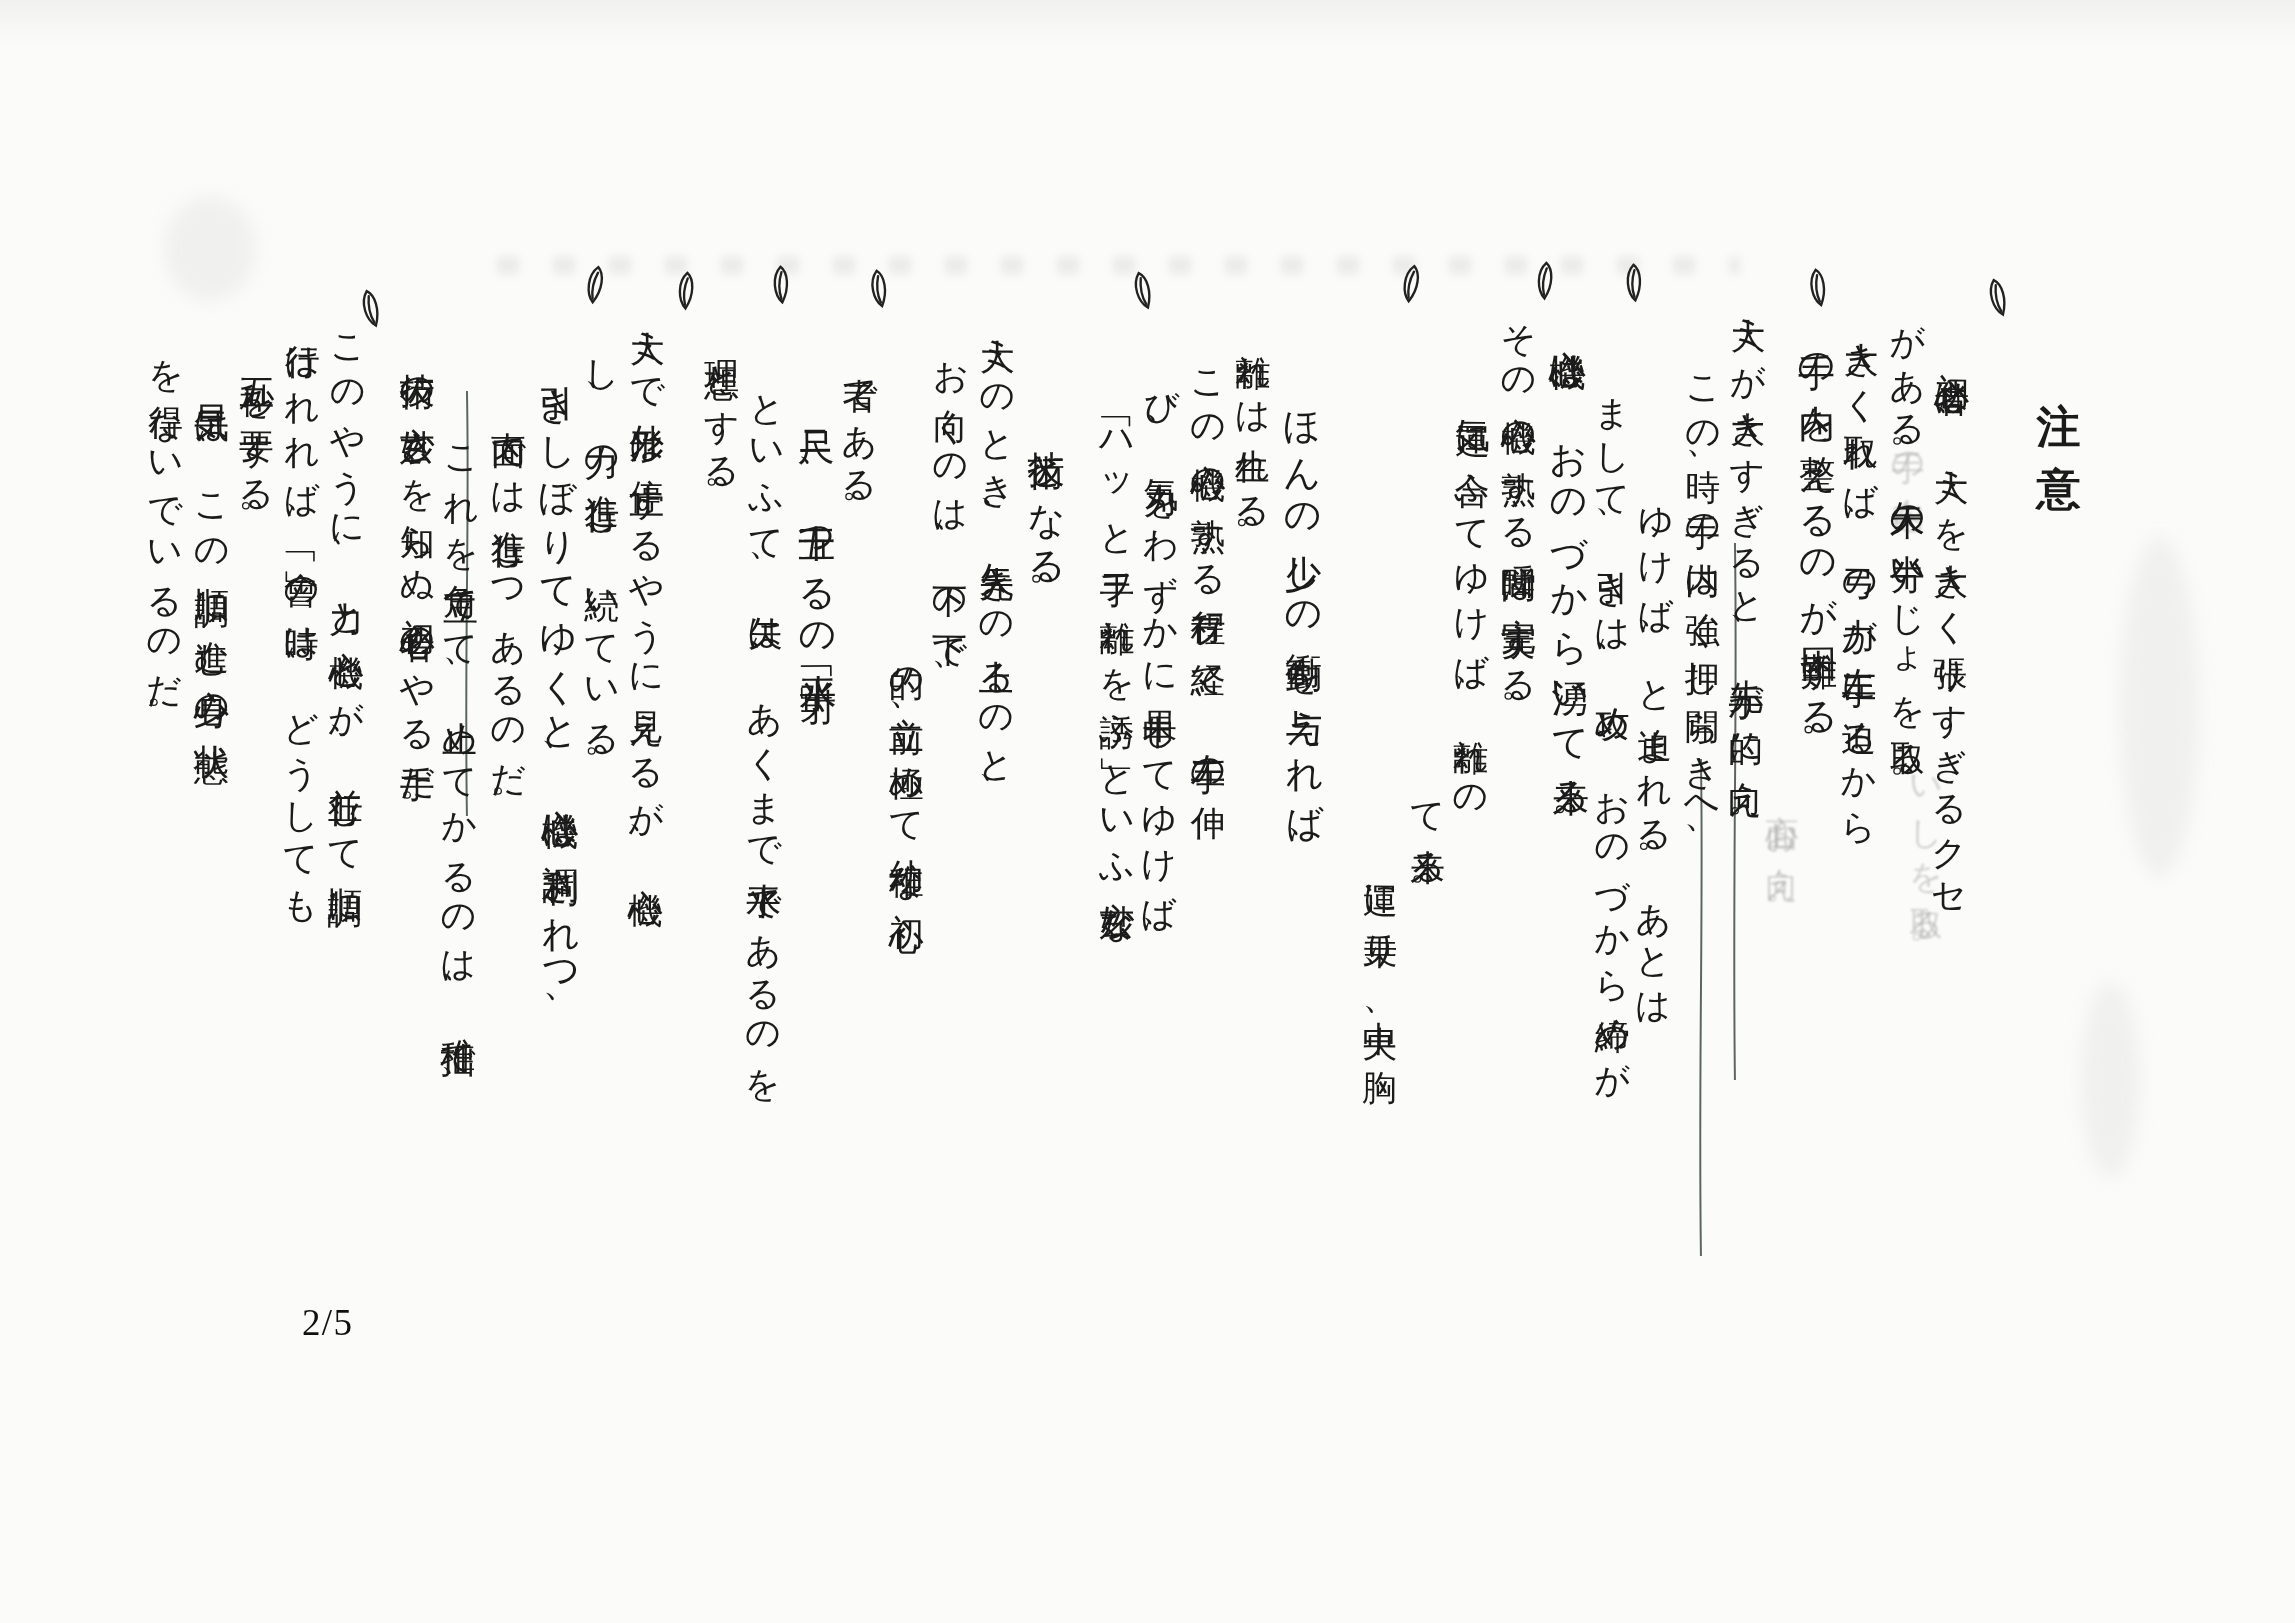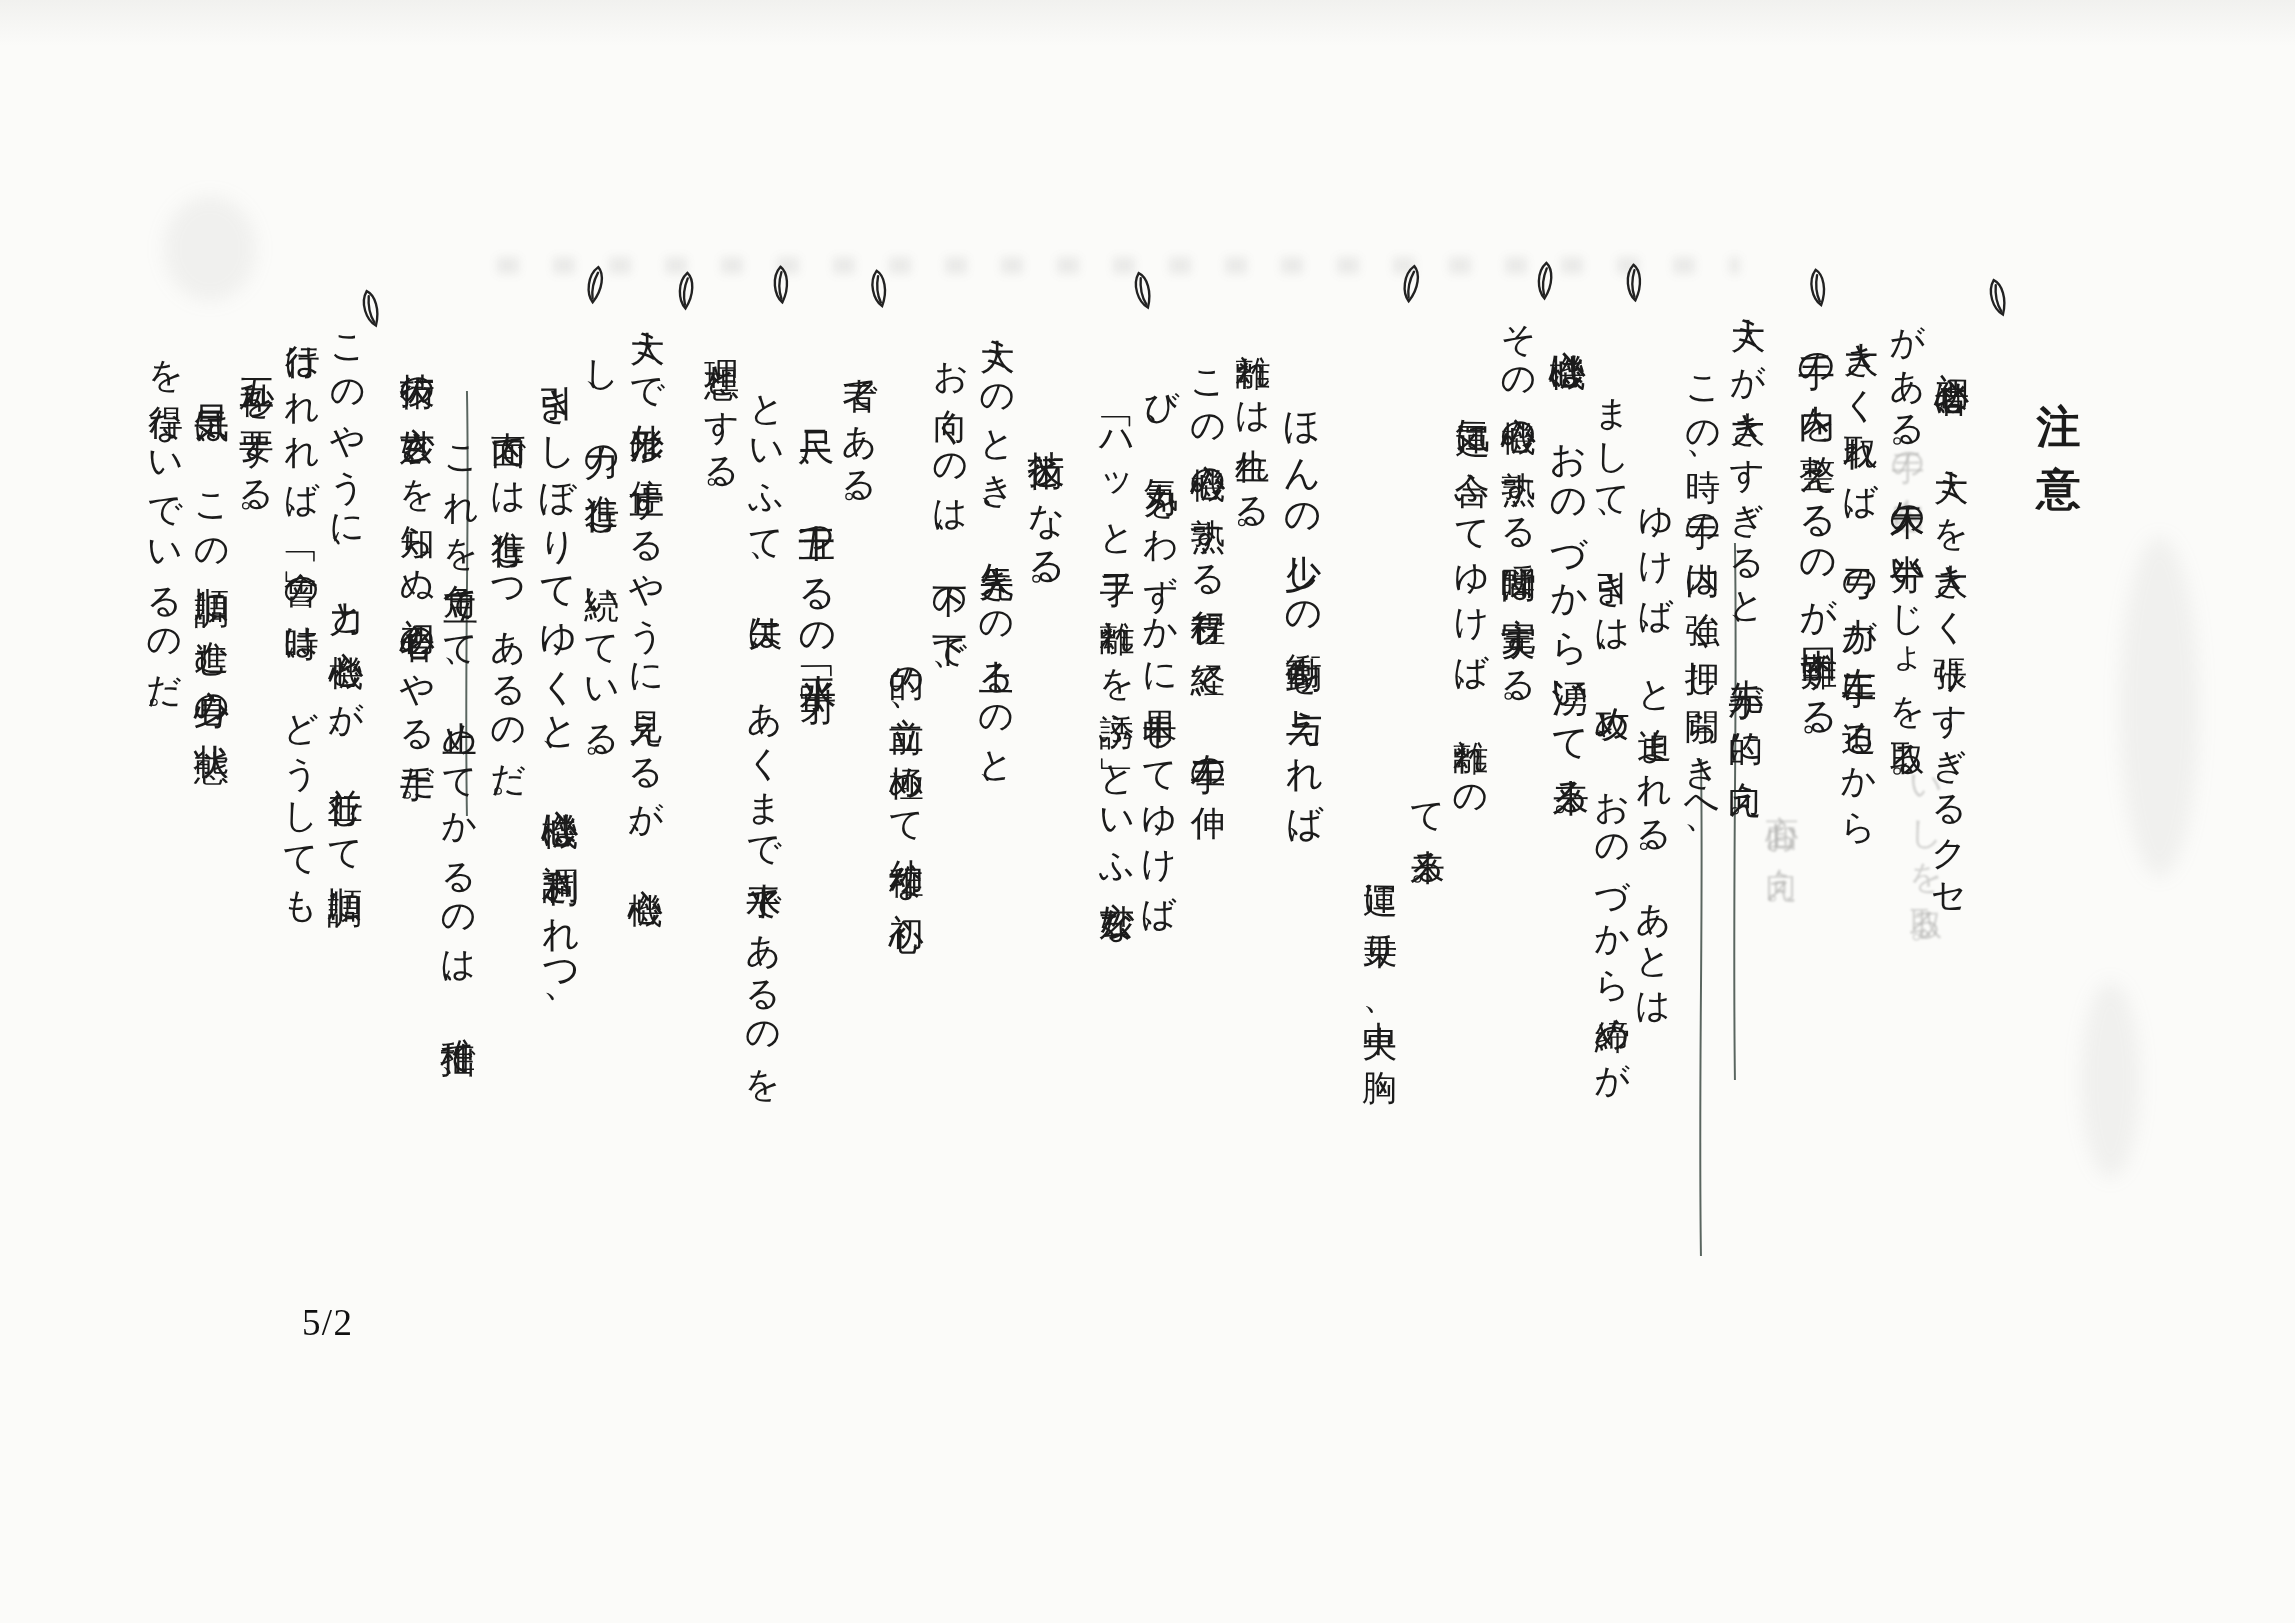--- a/index.html
+++ b/index.html
@@ -187,15 +187,15 @@
       <div class="col" style="padding-top: 130px;">内面では進行しつゝあるのだ。</div>
       <div class="col" style="padding-top: 149px;">これを角立てて、止めてかゝるのは、稚拙で、</div>
       <div class="col" style="padding-top: 71px; margin-left: 23.6px;">技術の玄妙さを知らぬ初心者のやる手だ。</div>
       <div class="col" style="padding-top: 38px;">このやうに、力と心機とが、並行して順調に</div>
       <div class="col" style="padding-top: 44px;">行はれれば、「會」の時は、どうしても</div>
       <div class="col" style="padding-top: 77px;">五秒を要する。</div>
       <div class="col" style="padding-top: 103px;">早気は、この順調に進む心身の状態</div>
       <div class="col" style="padding-top: 60px;">を得ないでいるのだ。</div>
     </div>
 
-  <div class="page-num">5/2</div>
+  <div class="page-num">2/5</div>
 </div>
 
 
 </body></html>

